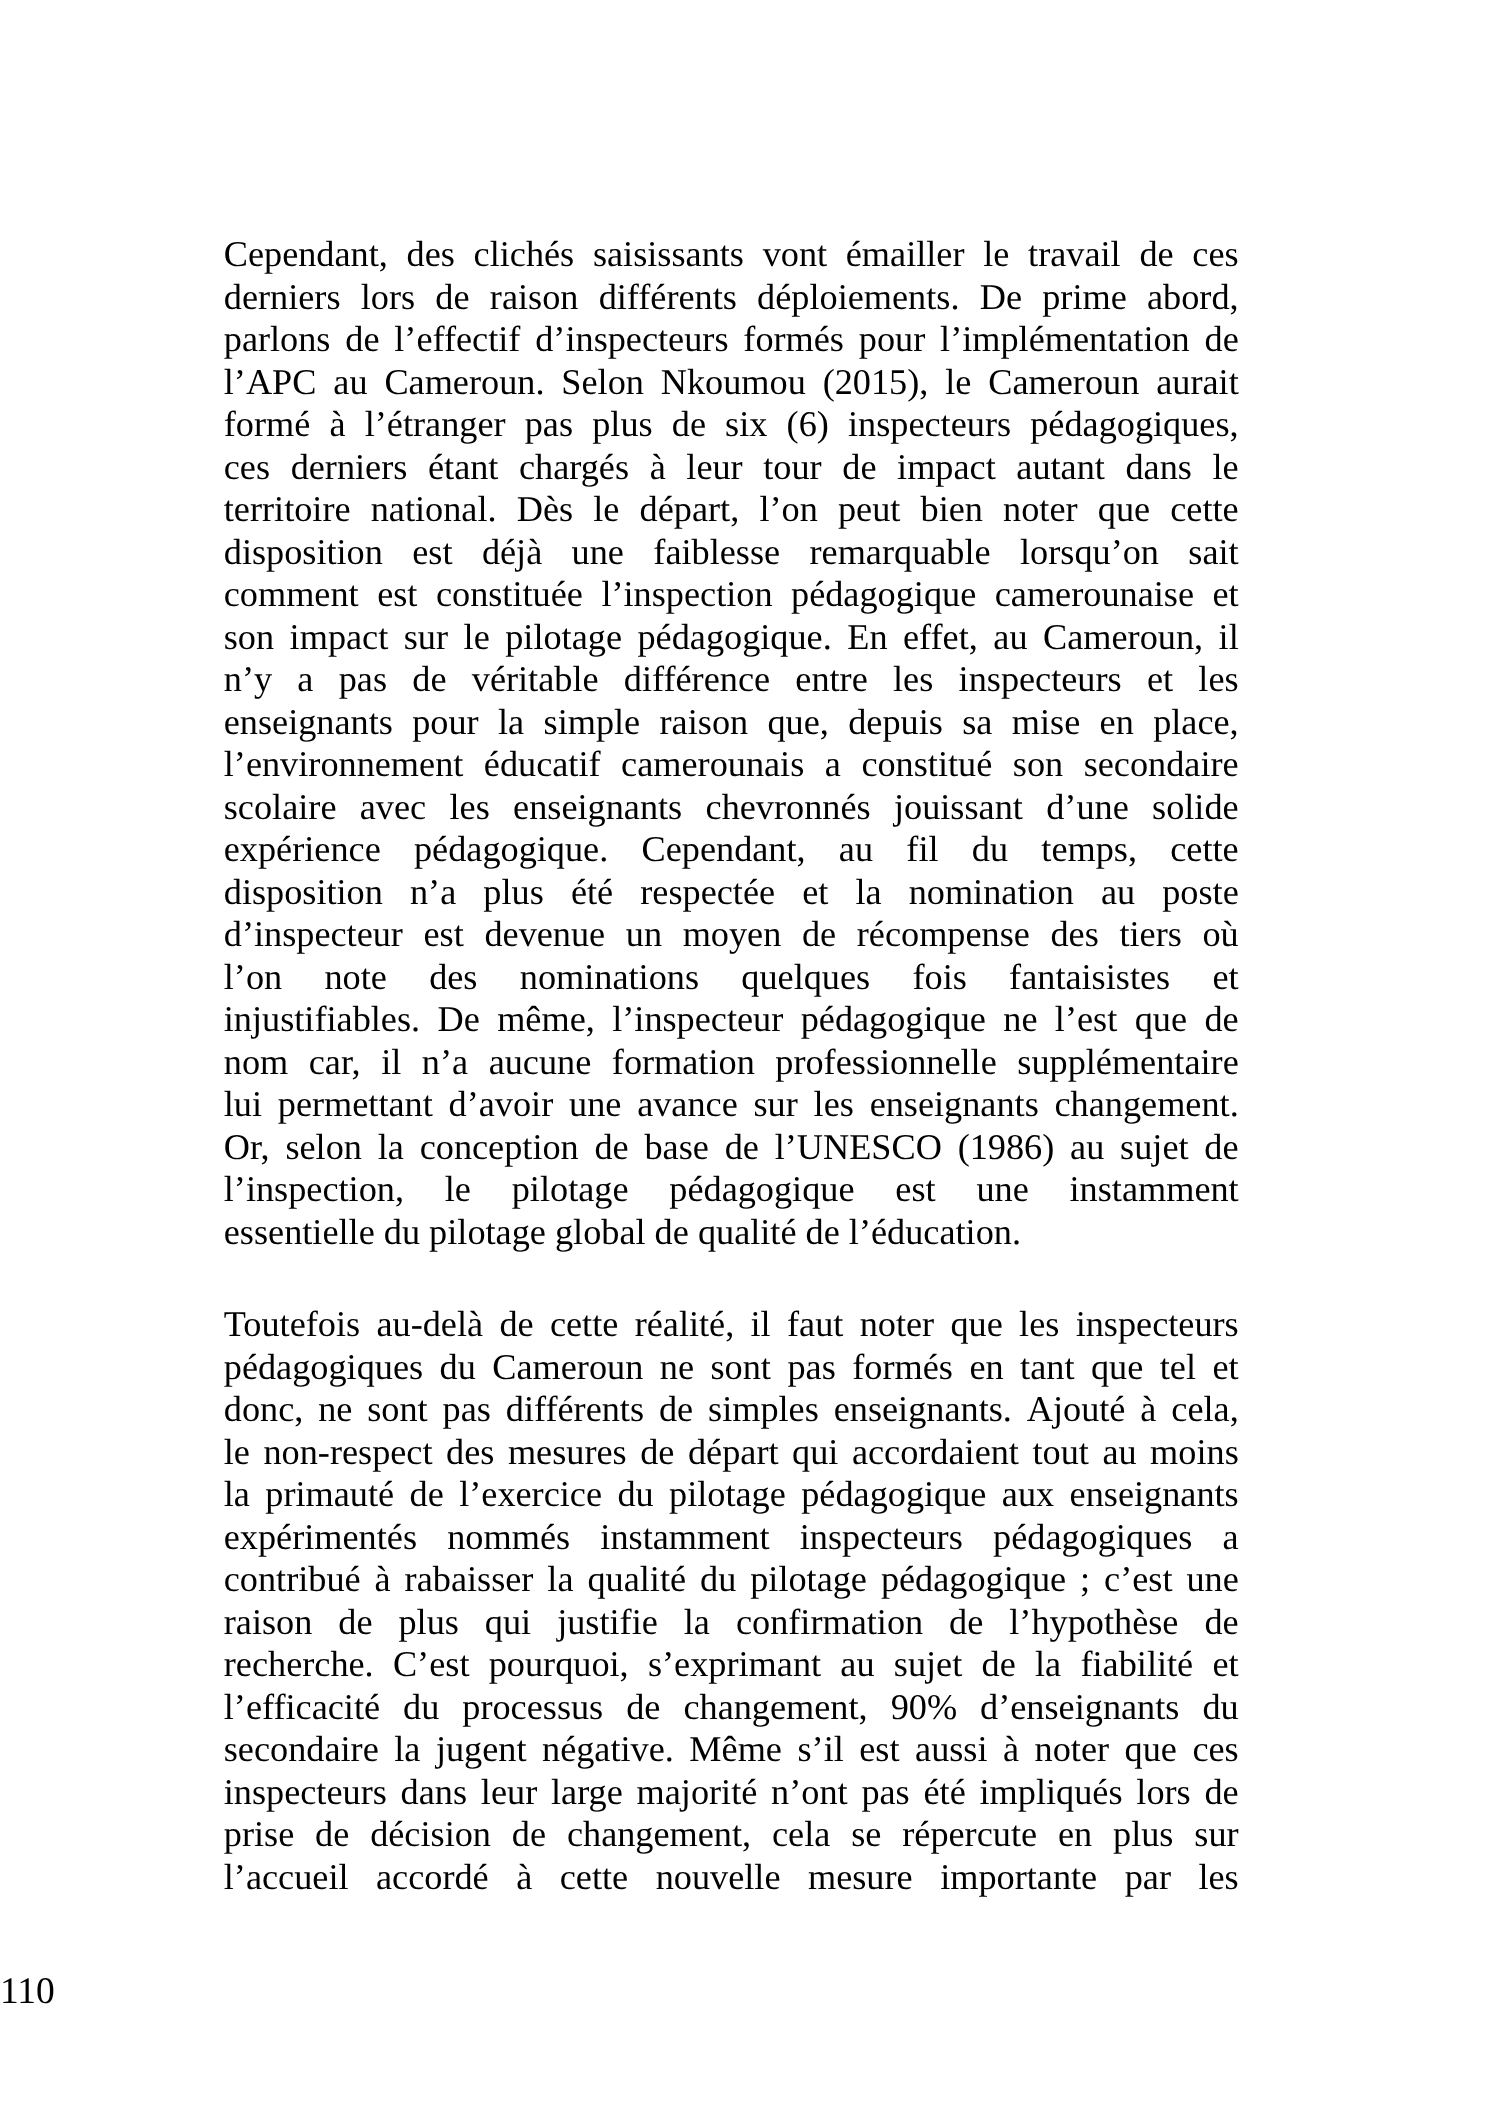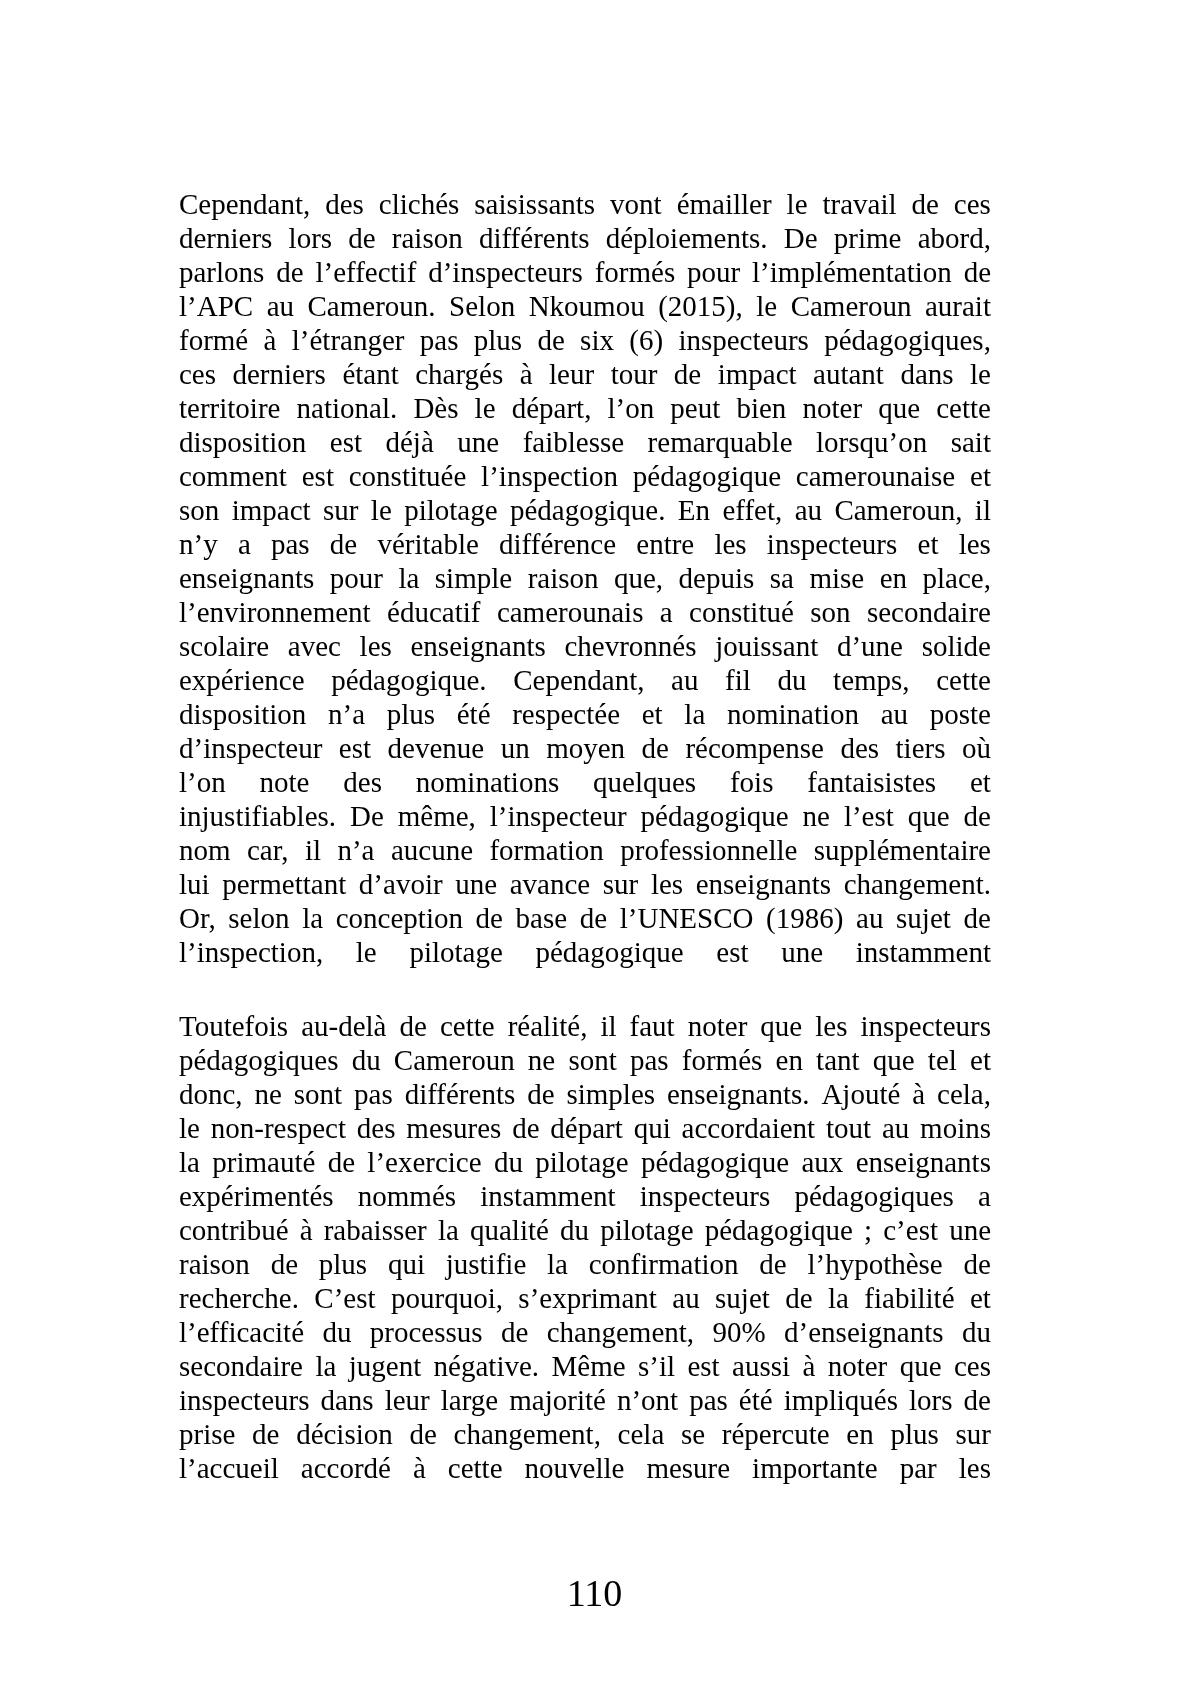--- a/index.html
+++ b/index.html
@@ -35,22 +35,22 @@
   }
   .line.plain {
     display: block;
     text-align: left;
   }
   .page-number {
     position: absolute;
     top: 1576px;
     left: 0;
     width: 100%;
-    text-align: center;
-    font-size: 38px;
+    text-align: left;
+    font-size: 30px;
     line-height: 34px;
   }
 </style>
 </head>
 <body>
 
 <div class="page">
   <div class="text-block">
       <div class="paragraph">
         <div class="line">
@@ -305,20 +305,21 @@
         </div>
         <div class="line">
           <span>l’inspection,</span>
           <span>le</span>
           <span>pilotage</span>
           <span>pédagogique</span>
           <span>est</span>
           <span>une</span>
           <span>instamment</span>
         </div>
+        <div class="line plain">essentielle du pilotage global de qualité de l’éducation.</div>
       </div>
       <div class="paragraph">
         <div class="line">
           <span>Toutefois</span>
           <span>au-delà</span>
           <span>de</span>
           <span>cette</span>
           <span>réalité,</span>
           <span>il</span>
           <span>faut</span>

